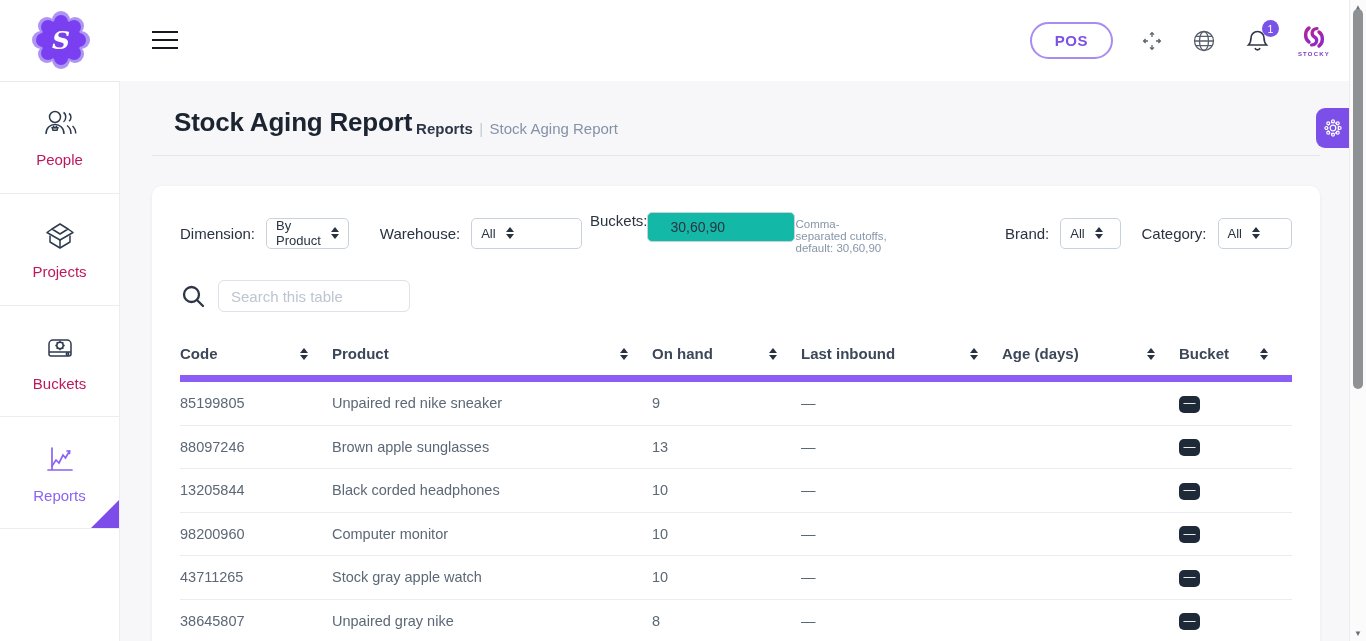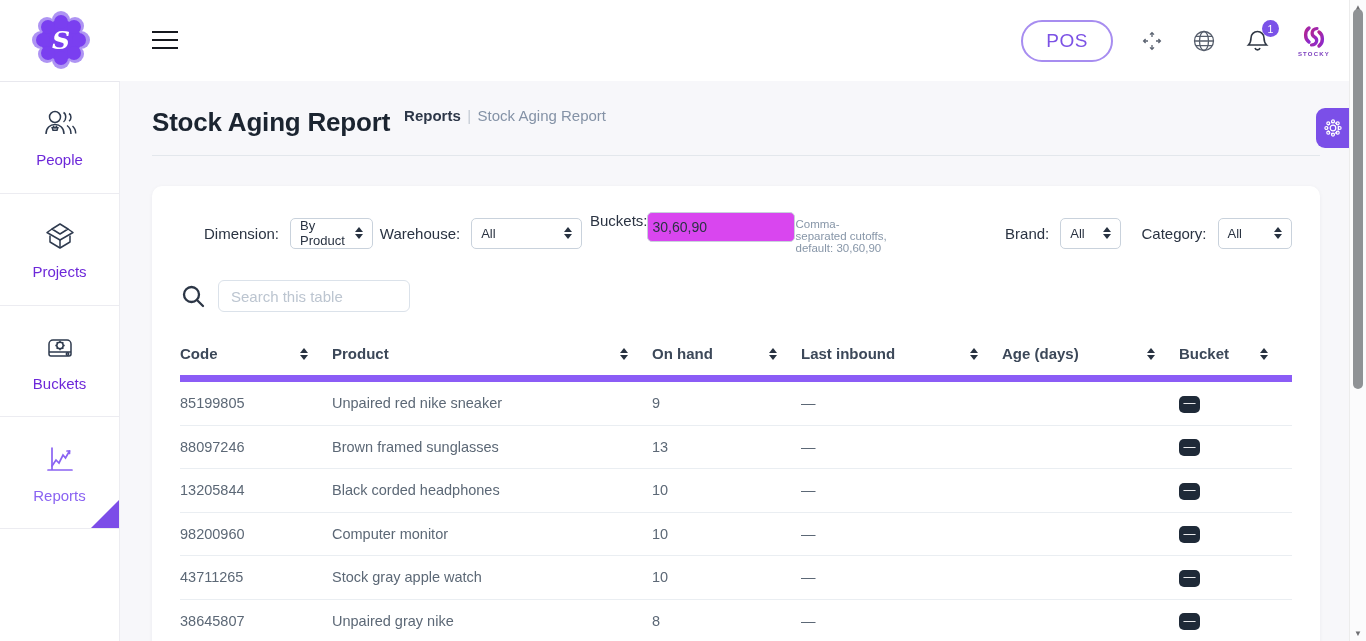--- a/index.html
+++ b/index.html
@@ -6,65 +6,65 @@
   html,body { width:1366px; height:641px; overflow:hidden; background:#f7f7fa;
     font-family:"Liberation Sans","DejaVu Sans",sans-serif; }
 
   
   .topbar { position:absolute; left:0; top:0; width:1366px; height:81px; background:#fff; z-index:5; }
   .logo-wrap { position:absolute; left:32px; top:11px; width:58px; height:58px; }
   .hamburger { position:absolute; left:152px; top:31px; width:26px; height:18px; cursor:pointer; }
   .hamburger span { display:block; height:2px; background:#15181e; margin-bottom:6px; }
   .topbar-right { position:absolute; right:36px; top:0; height:81px; display:flex; align-items:center; gap:27px; }
   .pos-btn { border:2px solid #a78df0; color:#7c52e5; background:#fff; border-radius:999px;
-    padding:8px 23px; font-size:19px; letter-spacing:.5px; cursor:pointer;
-    font-family:"Liberation Sans",sans-serif; }
+    padding:8px 23px; font-size:15px; letter-spacing:.5px; cursor:pointer;
+    font-family:"Liberation Sans",sans-serif;font-weight:bold; }
   .icon-btn { background:none; border:none; cursor:pointer; position:relative; display:flex; align-items:center; }
   .notif-badge { position:absolute; top:-7px; right:-8px; min-width:17px; height:17px; border-radius:50%;
     background:#7b52e8; color:#fff; font-size:10.5px; display:flex; align-items:center; justify-content:center; }
   .brand { display:flex; flex-direction:column; align-items:center; gap:1px; cursor:pointer; }
   .brand-name { font-size:6px; font-weight:700; letter-spacing:1.2px; color:#7a3bbd; }
 
   
   .sidebar { position:absolute; left:0; top:81px; bottom:0; width:120px; background:#fff;
     border-top:1px solid #e8e8ee; border-right:1px solid #ececf1; z-index:4; }
   .side-item { height:111.8px; display:flex; flex-direction:column; align-items:center; justify-content:center;
     gap:9px; border-bottom:1px solid #ececf1; cursor:pointer; position:relative; overflow:hidden; }
-  .side-item .lbl { font-size:15px; color:#6d28d9; }
+  .side-item .lbl { font-size:15px; color:#be185d; }
   .side-item.active .lbl { color:#8a63f2; }
   .side-item.active::after { content:""; position:absolute; right:0; bottom:0;
     border-left:28px solid transparent; border-bottom:28px solid #7c4de8; }
 
   
   .main { position:absolute; left:120px; top:81px; right:0; bottom:0; background:#f7f7fa;
     padding:26px 46px 0 32px; overflow:hidden; }
-  .title-row { display:flex; align-items:flex-start; gap:14px; }
+  .title-row { display:flex; align-items:flex-end; gap:4px;margin-left:22px; }
   h1 { font-size:26px; font-weight:600; color:#1b2430; letter-spacing:-.2px; }
   .bc-section { font-size:15px; font-weight:700; color:#2d3748; }
   .bc-sep { font-size:15px; color:#c3cad4; margin:0 2px; }
   .bc-current { font-size:15px; color:#8492a6; }
   .title-hr { border:none; border-top:1px solid #e3e7ec; margin-top:17px; }
 
   .card { margin-top:30px; background:#fff; border-radius:10px; box-shadow:0 1px 4px rgba(20,30,60,.05);
     padding:26px 28px 24px 28px; }
 
   
   .filters { display:flex; align-items:center; }
-  .f-label { font-size:15px; color:#2a3342; margin-right:11px;margin-left:24px; }
+  .f-label { font-size:15px; color:#2a3342; margin-right:11px; }
   .select { height:31px; border:1px solid #c9d2dc; border-radius:5px; background:#fff;
-    display:flex; align-items:center; justify-content:space-between; padding:0 9px; gap:10px; cursor:pointer; }
+    display:flex; align-items:center; padding:0 9px; gap:10px; cursor:pointer; }
   .select .val { font-size:13px; color:#2a3342; }
   .updown { display:inline-flex; flex-direction:column; align-items:center; gap:2px; }
   .updown i { display:block; width:0; height:0; border-left:4px solid transparent; border-right:4px solid transparent; }
   .updown .up { border-bottom:5px solid #283241; }
   .updown .dn { border-top:5px solid #283241; }
   .buckets { margin-left:8px; display:flex; flex-direction:row; }
   .buckets .f-label { margin:0 0 6px 0; }
-  .buckets input { width:148px; height:30px; background:#d946ef; border:1px solid #c9d2dc; border-radius:5px;
-    padding:0 4px; font-size:14px; color:#2a3342; font-family:"Liberation Sans",sans-serif; }
+  .buckets input { width:148px; height:30px; background:#14b8a6; border:1px solid #c9d2dc; border-radius:5px;
+    padding:0 22px; font-size:14px; color:#2a3342; font-family:"Liberation Sans",sans-serif; }
   .bucket-help { margin-top:6px; font-size:11.5px; color:#8796a8; }
 
   
   .search-row { margin-top:26px; display:flex; align-items:center; gap:11px; }
   .search-row input { width:192px; height:32px; border:1px solid #dbe2ea; border-radius:6px; padding:0 12px;
     font-size:15px; color:#2a3342; font-family:"Liberation Sans",sans-serif; }
   .search-row input::placeholder { color:#bcc5d0; }
 
   
   table { width:100%; border-collapse:collapse; margin-top:24px; }
@@ -230,21 +230,21 @@
     <div class="filters">
       <span class="f-label">Dimension:</span>
       <div class="select" style="width:91px">
         <span class="val">By Product</span>
         <span class="updown">
             <i class="up"></i>
             <i class="dn"></i>
           </span>
       </div>
 
-      <span class="f-label" style="margin-left:7px">Warehouse:</span>
+      <span class="f-label" style="margin-left:31px">Warehouse:</span>
       <div class="select" style="width:150px">
         <span class="val">All</span>
         <span class="updown">
             <i class="up"></i>
             <i class="dn"></i>
           </span>
       </div>
 
       <div class="buckets">
         <span class="f-label">Buckets:</span>
@@ -351,21 +351,21 @@
     <td>85199805</td>
     <td>Unpaired red nike sneaker</td>
     <td>9</td>
     <td>—</td>
     <td></td>
     <td><span class="bucket-badge">—</span></td>
   </tr>
 
   <tr>
     <td>88097246</td>
-    <td>Brown framed sunglasses</td>
+    <td>Brown apple sunglasses</td>
     <td>13</td>
     <td>—</td>
     <td></td>
     <td><span class="bucket-badge">—</span></td>
   </tr>
 
   <tr>
     <td>13205844</td>
     <td>Black corded headphones</td>
     <td>10</td>

